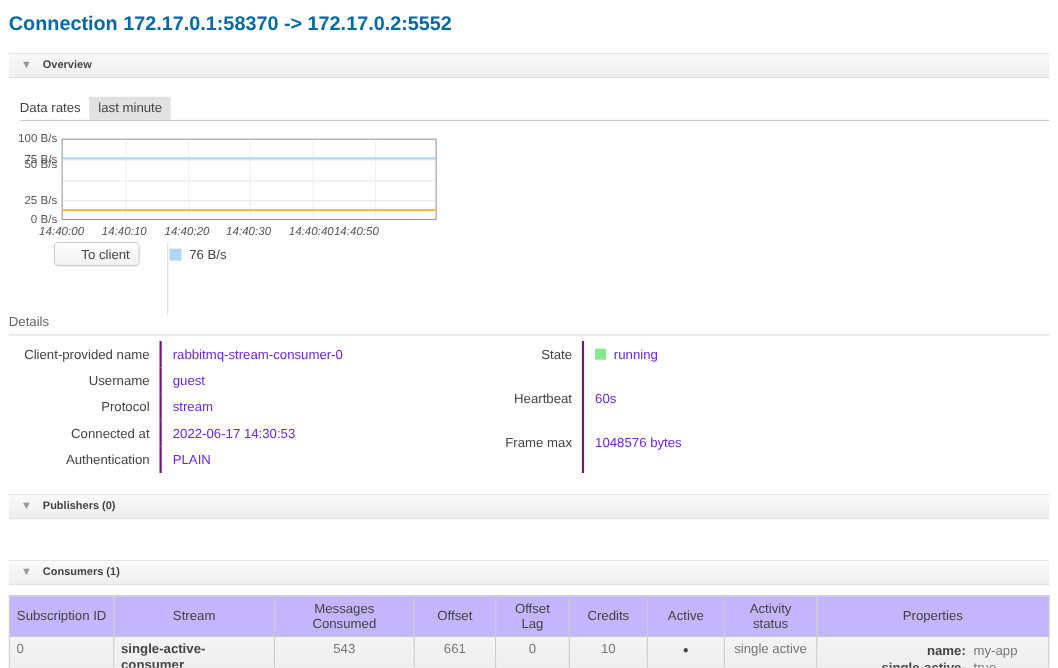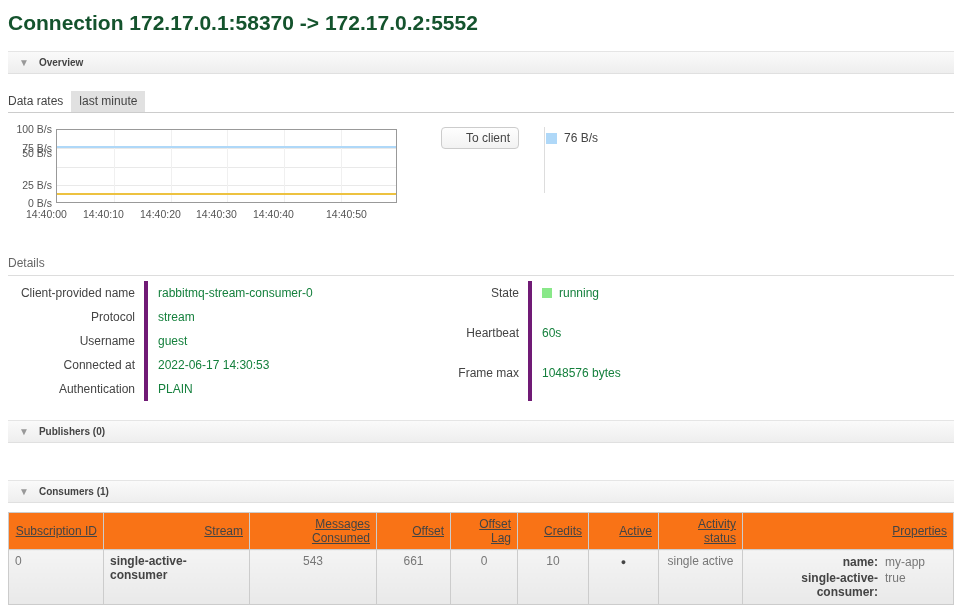--- a/index.html
+++ b/index.html
@@ -1,73 +1,73 @@
 <!DOCTYPE html>
 <html><head>
 <meta charset="utf-8">
 <style>
   * { box-sizing: border-box; margin: 0; padding: 0; }
   html,body { width: 962px; height: 607px; background: #fff; }
   body { font-family: "Liberation Sans", sans-serif; font-size: 12px; color: #484848; overflow: hidden; }
   .page { padding: 0 8px; }
 
   
-  .page-title { font-size: 21px; font-weight: bold; color: #14532d; padding-top: 11px; }
+  .page-title { font-size: 18px; font-weight: bold; color: #0369a1; padding-top: 11px; }
 
   
   .section-bar { margin-top: 16px; height: 23px; display: flex; align-items: center;
     background: linear-gradient(#fafafa, #eee); border-top: 1px solid #e5e5e5; border-bottom: 1px solid #e0e0e0;
     cursor: pointer; }
   .section-bar .arrow { color: #999; font-size: 10px; margin: 0 10px 0 11px; line-height: 1; }
   .section-bar .section-title { font-weight: bold; color: #444; font-size: 10px; }
 
   
-  .tabstrip { margin-top: 17px; border-bottom: 1px solid #ccc; display: flex; height: 22px; }
+  .tabstrip { margin-top: 17px; border-bottom: 1px solid #ccc; display: flex; height: 22px; margin-left: 10px; }
   .tabstrip .strip-label { color: #444; padding: 3px 4px 4px 0; }
   .tabstrip .tab { background: #e1e1e1; color: #444; padding: 3px 8px 4px 8px; margin-left: 4px; cursor: pointer; }
 
   
-  .chart-block { margin-top: 12px; display: flex; }
+  .chart-block { margin-top: 12px; display: flex; flex-direction: column; }
   .chart { position: relative; width: 392px; height: 96px; flex: 0 0 auto; }
   .plot { position: absolute; left: 48px; top: 4px; width: 341px; height: 74px; border: 1px solid #999; background: #fff; }
   .hgrid { position: absolute; left: 0; width: 100%; height: 1px; background: #e9e9e9; }
   .vgrid { position: absolute; top: 0; height: 100%; width: 1px; background: #f0f0f0; }
   .series-line { position: absolute; left: 0; width: 100%; height: 2px; }
   .ylab { position: absolute; left: 0; width: 44px; text-align: right; font-size: 10.5px; color: #555; }
-  .xlab { position: absolute; top: 83px; width: 60px; text-align: left; font-size: 10.5px; color: #555; }
+  .xlab { position: absolute; top: 83px; width: 60px; text-align: center; font-size: 10.5px; color: #555; font-style: italic; }
 
   
   .legend { margin-left: 41px; position: relative; padding-top: 2px; }
   .legend .vdivider { position: absolute; left: 103px; top: 2px; height: 66px; width: 1px; background: #ddd; }
   .legend-row { display: flex; align-items: center; height: 22px; margin-bottom: 8px; }
   .legend-btn { width: 78px; height: 22px; border: 1px solid #ccc; border-radius: 4px;
     background: linear-gradient(#fefefe, #f2f2f2); color: #444; font-size: 12px;
     text-align: right; padding: 3px 8px 0 0; cursor: pointer; }
   .legend-swatch { width: 11px; height: 11px; margin-left: 27px; flex: 0 0 auto; }
   .legend-value { margin-left: 7px; color: #444; }
 
   
   .subsection-label { margin-top: 35px; color: #666; padding-bottom: 5px; border-bottom: 1px solid #ddd; }
   .facts { display: flex; margin-top: 5px; }
   .facts-col { display: table; border-collapse: collapse; }
   .fact-row { display: table-row; margin-top: 37px; }
   .fact-label { display: table-cell; text-align: right; color: #444; padding: 5px 9px 5px 0; white-space: nowrap; }
-  .fact-value { display: table-cell; border-left: 4px solid #701a75; color: #15803d; padding: 5px 0 5px 10px; white-space: nowrap; }
+  .fact-value { display: table-cell; border-left: 2px solid #701a75; color: #6d28d9; padding: 5px 0 5px 10px; white-space: nowrap; }
   .col-left .fact-label { width: 138px; }
   .col-left .fact-value { width: 300px; }
   .col-right .fact-label { width: 84px; }
   .col-right .fact-value { width: 200px; }
   .status-swatch { display: inline-block; width: 10px; height: 10px; margin-right: 7px; vertical-align: -1px; }
 
   .empty-note { margin-top: 19px; color: #666; }
 
   
   .consumers-table { margin-top: 9px; width: 100%; border-collapse: collapse; table-layout: fixed; }
   .consumers-table th, .consumers-table td { border: 1px solid #ccc; padding: 4px 6px; font-weight: normal; }
-  .consumers-table th { text-align: right; color: #444; background: #f97316; text-decoration: underline; }
+  .consumers-table th { text-align: center; color: #444; background: #c4b5fd; }
   .consumers-table td { background: linear-gradient(#f4f4f4, #e9e9e9); color: #777; vertical-align: top; height: 44px; }
   td.c-center { text-align: center; }
   td.c-stream { color: #444; font-weight: bold; cursor: pointer; }
   .props { width: 100%; border-collapse: collapse; }
   .props td { border: none; background: none; padding: 1px 0; height: auto; }
   .props .pkey { text-align: right; font-weight: bold; color: #444; padding-right: 7px; }
   .props .pval { width: 62px; color: #777; }
   .active-dot { font-size: 9px; color: #444; }
 </style>
 </head>
@@ -106,21 +106,21 @@
         <div class="vgrid" style="left:284px"></div>
         <div class="series-line" style="top: 16.28px; background: rgb(175, 216, 248);"></div>
         <div class="series-line" style="top: 63.08px; background: rgb(237, 194, 64);"></div>
       </div>
 
       <div class="xlab" style="left:18px">14:40:00</div>
       <div class="xlab" style="left:75px">14:40:10</div>
       <div class="xlab" style="left:132px">14:40:20</div>
       <div class="xlab" style="left:188px">14:40:30</div>
       <div class="xlab" style="left:245px">14:40:40</div>
-      <div class="xlab" style="left:318px">14:40:50</div>
+      <div class="xlab" style="left:286px">14:40:50</div>
     </div>
 
     <div class="legend">
       <div class="vdivider"></div>
       <div class="legend-row">
         <div class="legend-btn">To client</div>
         <div class="legend-swatch" style="background-color: rgb(175, 216, 248);"></div>
         <div class="legend-value">76 B/s</div>
       </div>
     </div>
@@ -128,26 +128,26 @@
 
   <div class="subsection-label">Details</div>
 
   <div class="facts">
     <div class="facts-col col-left">
       <div class="fact-row">
         <div class="fact-label">Client-provided name</div>
         <div class="fact-value">rabbitmq-stream-consumer-0</div>
       </div>
       <div class="fact-row">
+        <div class="fact-label">Username</div>
+        <div class="fact-value">guest</div>
+      </div>
+      <div class="fact-row">
         <div class="fact-label">Protocol</div>
         <div class="fact-value">stream</div>
-      </div>
-      <div class="fact-row">
-        <div class="fact-label">Username</div>
-        <div class="fact-value">guest</div>
       </div>
       <div class="fact-row">
         <div class="fact-label">Connected at</div>
         <div class="fact-value">2022-06-17 14:30:53</div>
       </div>
       <div class="fact-row">
         <div class="fact-label">Authentication</div>
         <div class="fact-value">PLAIN</div>
       </div>
     </div>

